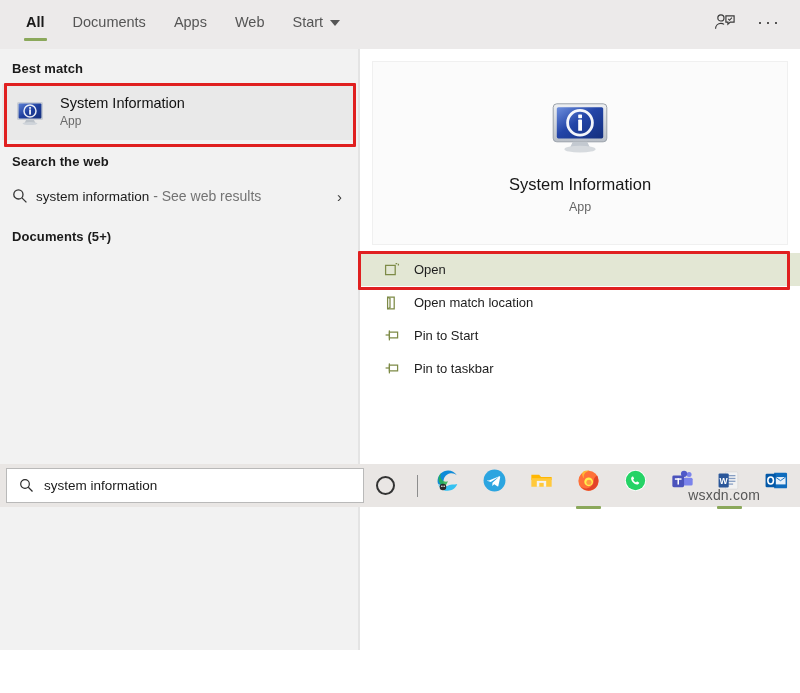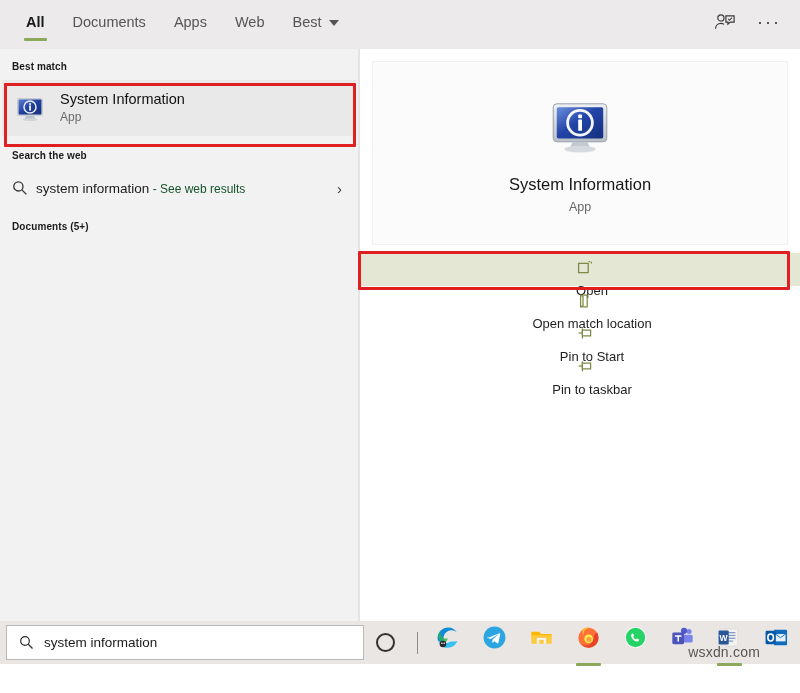--- a/index.html
+++ b/index.html
@@ -2,21 +2,21 @@
 <html><head>
 <meta charset="utf-8">
 <style>
   html,body{margin:0;padding:0;}
   body{
     width:800px;height:693px;overflow:hidden;
     font-family:"Liberation Sans", sans-serif;
     background:#ffffff;
     -webkit-font-smoothing:antialiased;
   }
-  .screen{position:relative;width:800px;height:664px;background:#ffffff;}
+  .screen{position:relative;width:800px;height:507px;background:#ffffff;}
 
   
   .flyout{position:absolute;left:0;top:0;width:800px;height:650px;background:#f3f3f3;}
 
   
   .tabbar{
     position:absolute;left:0;top:0;width:800px;height:49px;
     background:#eceaea;
     display:flex;align-items:flex-start;
   }
@@ -50,55 +50,55 @@
     width:358px;height:601px;background:#f2f2f2;
     position:relative;
   }
   .pane-split{width:2px;height:601px;background:#e4e4e4;}
   .right-pane{
     width:440px;height:601px;background:#ffffff;position:relative;
   }
 
   
   .section-head{
-    font-size:10px;font-weight:bold;color:#1b1b1b;
+    font-size:13px;font-weight:bold;color:#1b1b1b;
     padding:12px 0 8px 12px;letter-spacing:.1px;
   }
   .best-match-wrap{position:relative;margin:0 2px;}
   .result-row{
     display:flex;align-items:center;height:56px;
     padding-left:12px;background:#e9e9e9;cursor:default;
   }
   .result-icon{
     width:32px;height:32px;margin-right:14px;flex:0 0 32px;position:relative;
   }
   .result-texts{display:flex;flex-direction:column;justify-content:center;}
   .result-title{font-size:14.5px;color:#111;line-height:1.25;}
   .result-sub{font-size:12px;color:#6a6a6a;line-height:1.35;margin-top:1px;}
 
   .web-row{
     display:flex;align-items:center;height:38px;padding-left:12px;padding-right:10px;cursor:default;
   }
   .web-ico{width:24px;flex:0 0 24px;display:flex;align-items:center;color:#333;}
   .web-text{font-size:13.5px;color:#1b1b1b;flex:1;white-space:nowrap;}
-  .web-text .muted{color:#14532d;font-size:12px;}
+  .web-text .muted{color:#737373;font-size:14px;}
   .web-chev{font-size:15px;color:#3a3a3a;padding-right:6px;}
 
   
   .preview-card{
     margin:12px 12px 0 12px;height:182px;background:#fbfbfb;
     border:1px solid #f0f0f0;
     display:flex;flex-direction:column;align-items:center;justify-content:center;
   }
   .preview-title{font-size:16.5px;color:#171717;margin-top:14px;}
   .preview-sub{font-size:12.5px;color:#666;margin-top:6px;}
 
   .actions{margin-top:8px;position:relative;}
   .action-row{
-    display:flex;align-items:center;height:33px;padding-left:24px;cursor:default;flex-direction:column;
+    display:flex;align-items:center;height:33px;padding-left:24px;cursor:default;
   }
   .action-row.highlight{background:#e3e7d4;}
   .action-ico{
     width:30px;flex:0 0 30px;display:flex;align-items:center;color:#7d8a46;
   }
   .action-label{font-size:13px;color:#1d1d1d;}
 
   
   .redbox{position:absolute;border:3px solid #e02020;pointer-events:none;border-radius:1px;}
 
@@ -153,21 +153,21 @@
 
         <div class="tab">
           <span>Apps</span>
         </div>
 
         <div class="tab">
           <span>Web</span>
         </div>
 
         <div class="tab">
-          <span>Best</span>
+          <span>Start</span>
           <span class="caret"></span>
         </div>
       </div>
 
       <div class="tabbar-right">
         <div class="hdr-btn">
           <svg width="22" height="20" viewBox="0 0 24 22" fill="none" stroke="#3a3a3a" stroke-width="1.3">
             <circle cx="7.5" cy="6.5" r="3.4"></circle>
             <path d="M1.6 18.5c0-3.6 2.7-6 5.9-6 1.3 0 2.5.4 3.5 1.1"></path>
             <path d="M13 4.2h9v7h-4.2l-2.6 2.3v-2.3H13z"></path>

